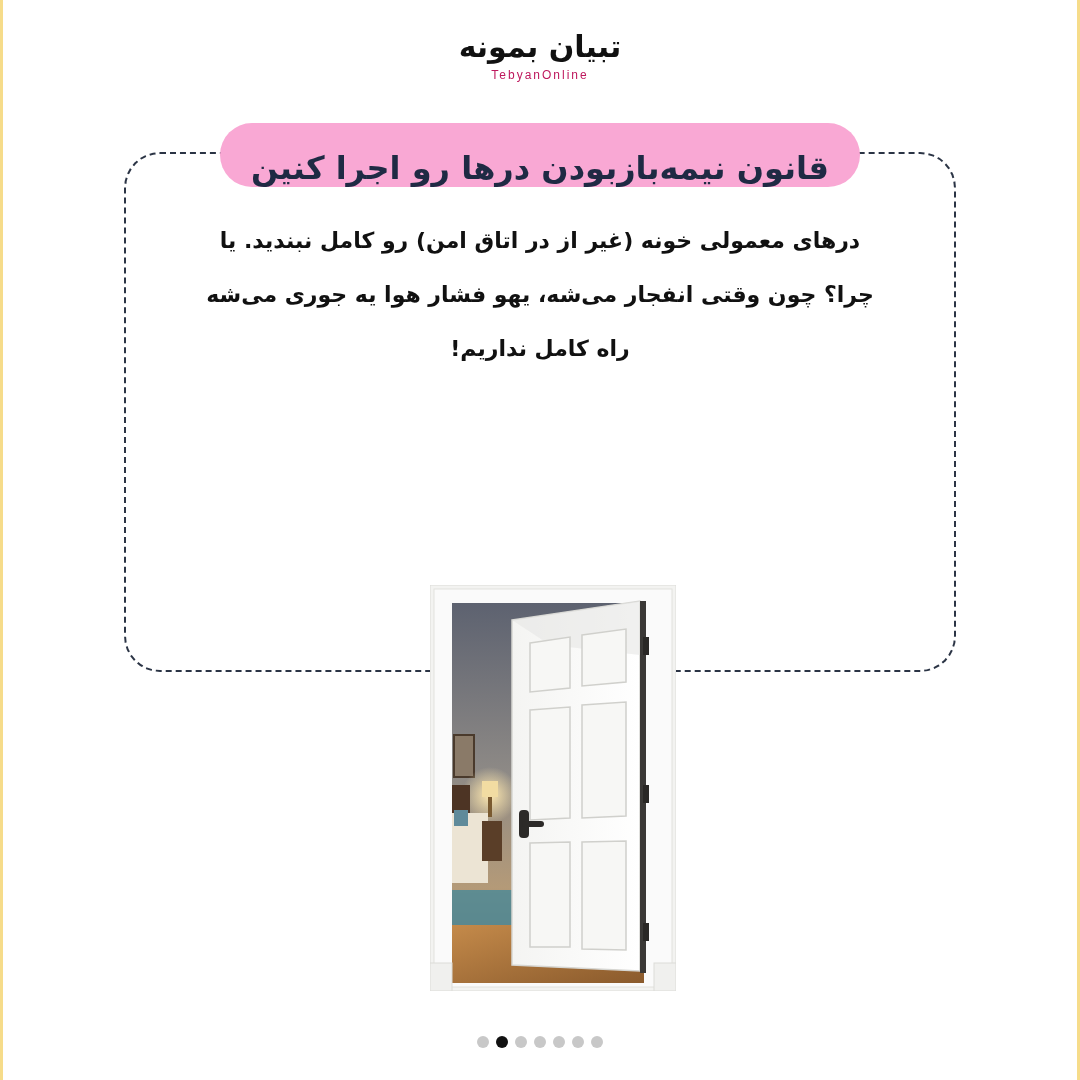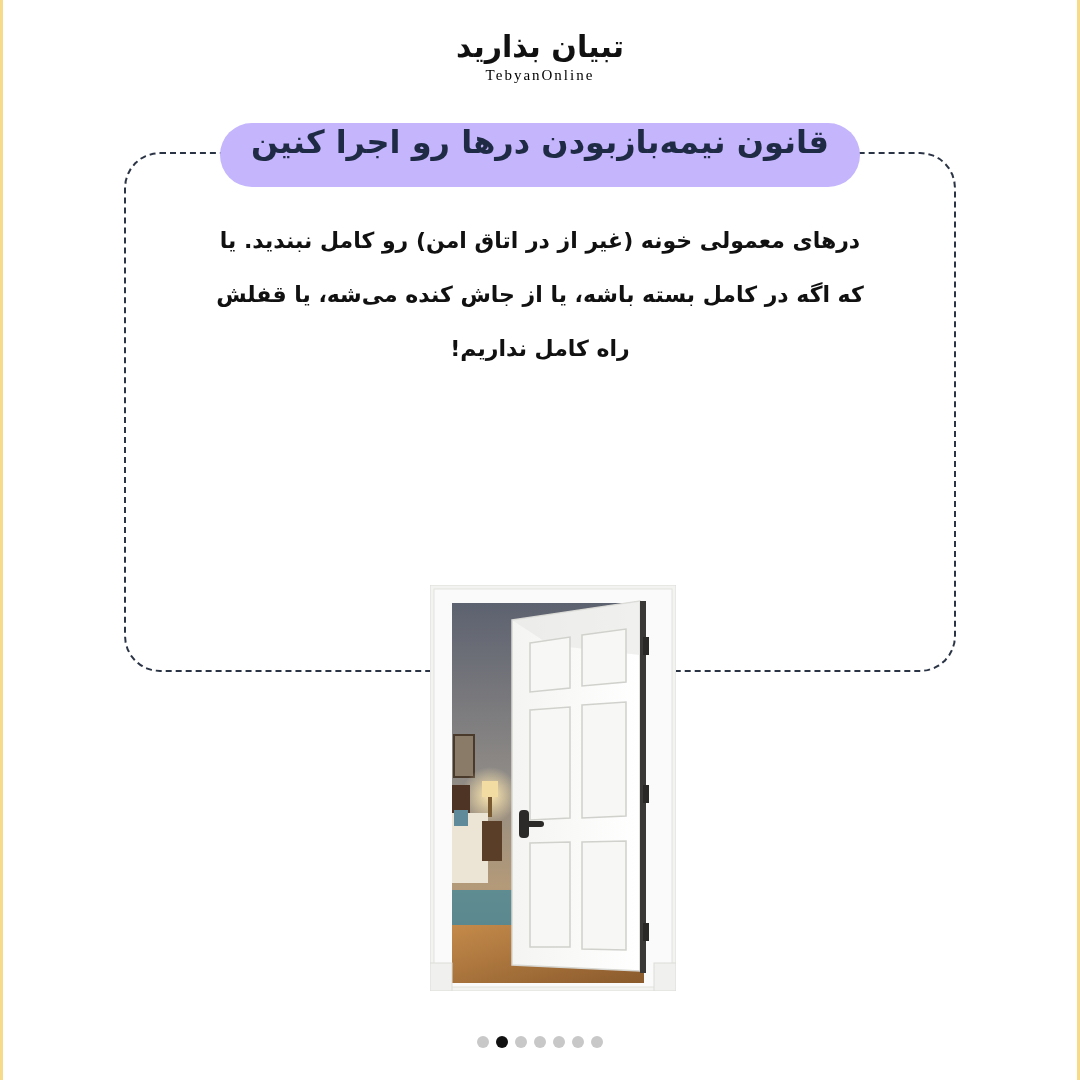--- a/index.html
+++ b/index.html
@@ -5,31 +5,31 @@
   * { box-sizing: border-box; margin: 0; padding: 0; }
   html, body { width: 1080px; height: 1080px; overflow: hidden; background: #ffffff; }
   body { position: relative; font-family: "DejaVu Sans", sans-serif; }
 
   .edge { position: absolute; top: 0; bottom: 0; width: 3px; background: #f6dc8a; }
   .edge.left { left: 0; }
   .edge.right { right: 0; }
 
   .logo { position: absolute; top: 30px; left: 0; width: 1080px; text-align: center; }
   .logo-fa { font-size: 30px; font-weight: bold; color: #111; line-height: 34px; direction: rtl; letter-spacing: -0.5px; }
-  .logo-en { font-family: Liberation Serif, serif; font-size: 15px; letter-spacing: 2px; color: #000000; line-height: 18px; margin-top: 2px; }
+  .logo-en { font-family: Liberation Sans, sans-serif; font-size: 12px; letter-spacing: 2px; color: #be185d; line-height: 18px; margin-top: 2px; }
 
   .frame {
     position: absolute; left: 124px; top: 152px; width: 832px; height: 520px;
     border: 2px dashed #2b3445; border-radius: 36px;
   }
 
   .title-pill {
     position: absolute; left: 220px; top: 123px; width: 640px; height: 64px;
-    background: #c4b5fd; border-radius: 32px;
-    display: flex; align-items: flex-start; justify-content: center;
+    background: #f9a8d4; border-radius: 32px;
+    display: flex; align-items: flex-end; justify-content: center;
   }
   .title-text {
     direction: rtl; font-size: 32px; font-weight: bold; color: #1f2a44; white-space: nowrap;
     letter-spacing: -0.5px;
   }
 
   .body-text {
     position: absolute; left: 160px; top: 214px; width: 760px;
     direction: rtl; text-align: center;
     font-size: 22px; font-weight: bold; color: #111; line-height: 54px;
@@ -44,33 +44,33 @@
   .dot { width: 12px; height: 12px; border-radius: 50%; background: #c8c8c8; }
   .dot.active { background: #111; }
 </style>
 </head>
 <body>
 
 <div class="edge left"></div>
 <div class="edge right"></div>
 
 <div class="logo">
-  <div class="logo-fa">تبیان بذارید</div>
+  <div class="logo-fa">تبیان بمونه</div>
   <div class="logo-en">TebyanOnline</div>
 </div>
 
 <div class="frame"></div>
 
 <div class="title-pill">
   <span class="title-text">قانون نیمه‌بازبودن درها رو اجرا کنین</span>
 </div>
 
 <div class="body-text">
   <span class="line">درهای معمولی خونه (غیر از در اتاق امن) رو کامل نبندید. یا</span>
-  <span class="line">که اگه در کامل بسته باشه، یا از جاش کنده می‌شه، یا قفلش</span>
+  <span class="line">چرا؟ چون وقتی انفجار می‌شه، یهو فشار هوا یه جوری می‌شه</span>
   <span class="line">راه کامل نداریم!</span>
 </div>
 
 <div class="door">
   <svg width="246" height="406" viewBox="0 0 246 406">
     <defs>
       <linearGradient id="room" x1="0" y1="0" x2="0" y2="1">
         <stop offset="0" stop-color="#5d6270"></stop>
         <stop offset="0.45" stop-color="#8e8a86"></stop>
         <stop offset="0.75" stop-color="#b49a78"></stop>

